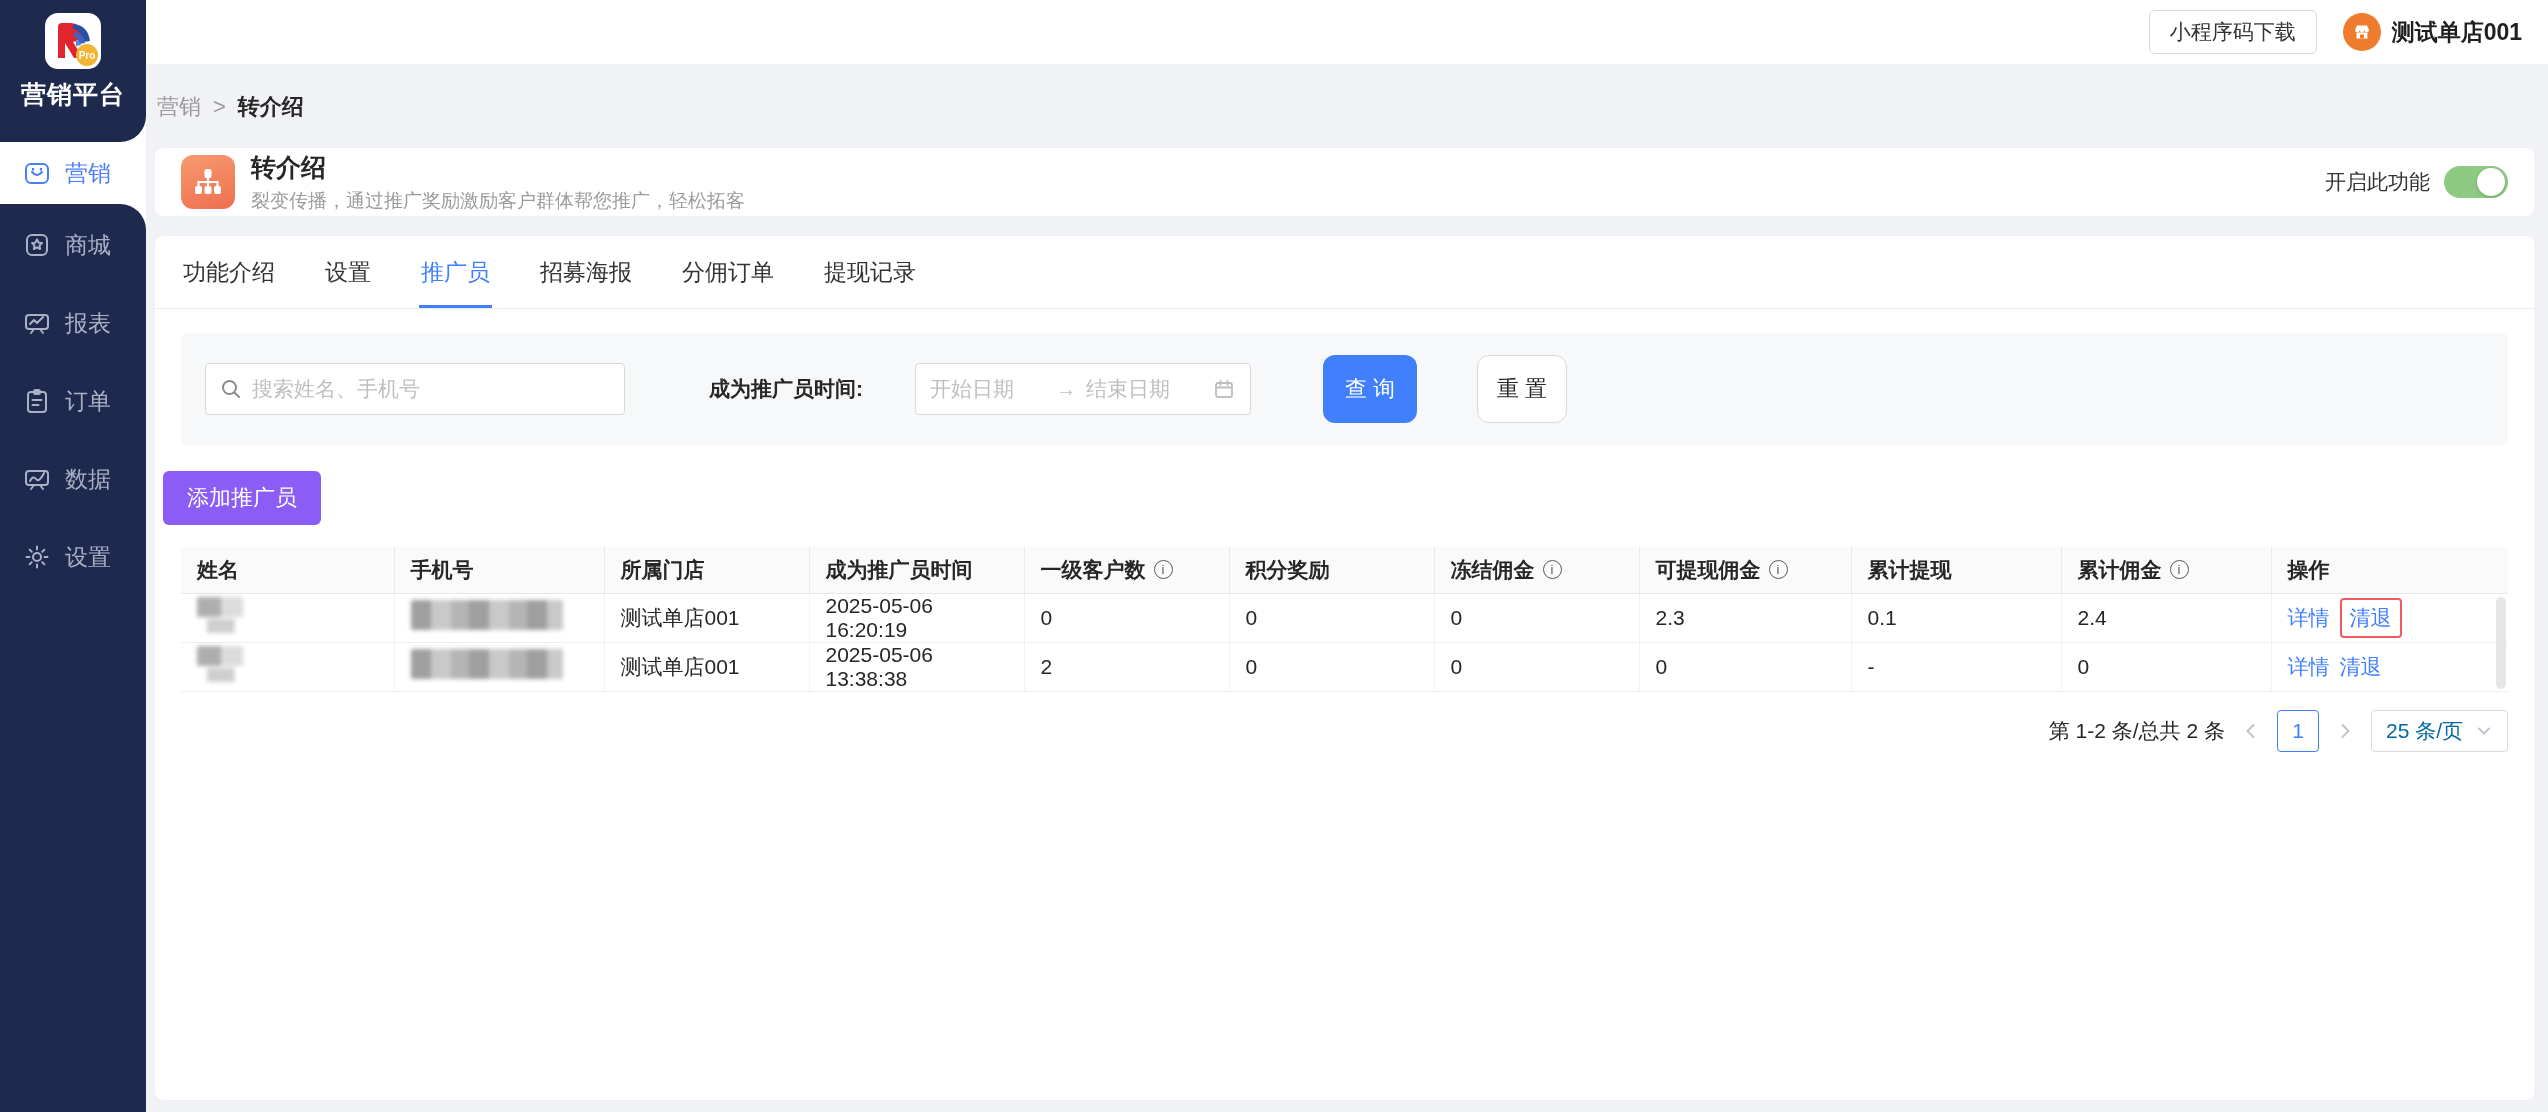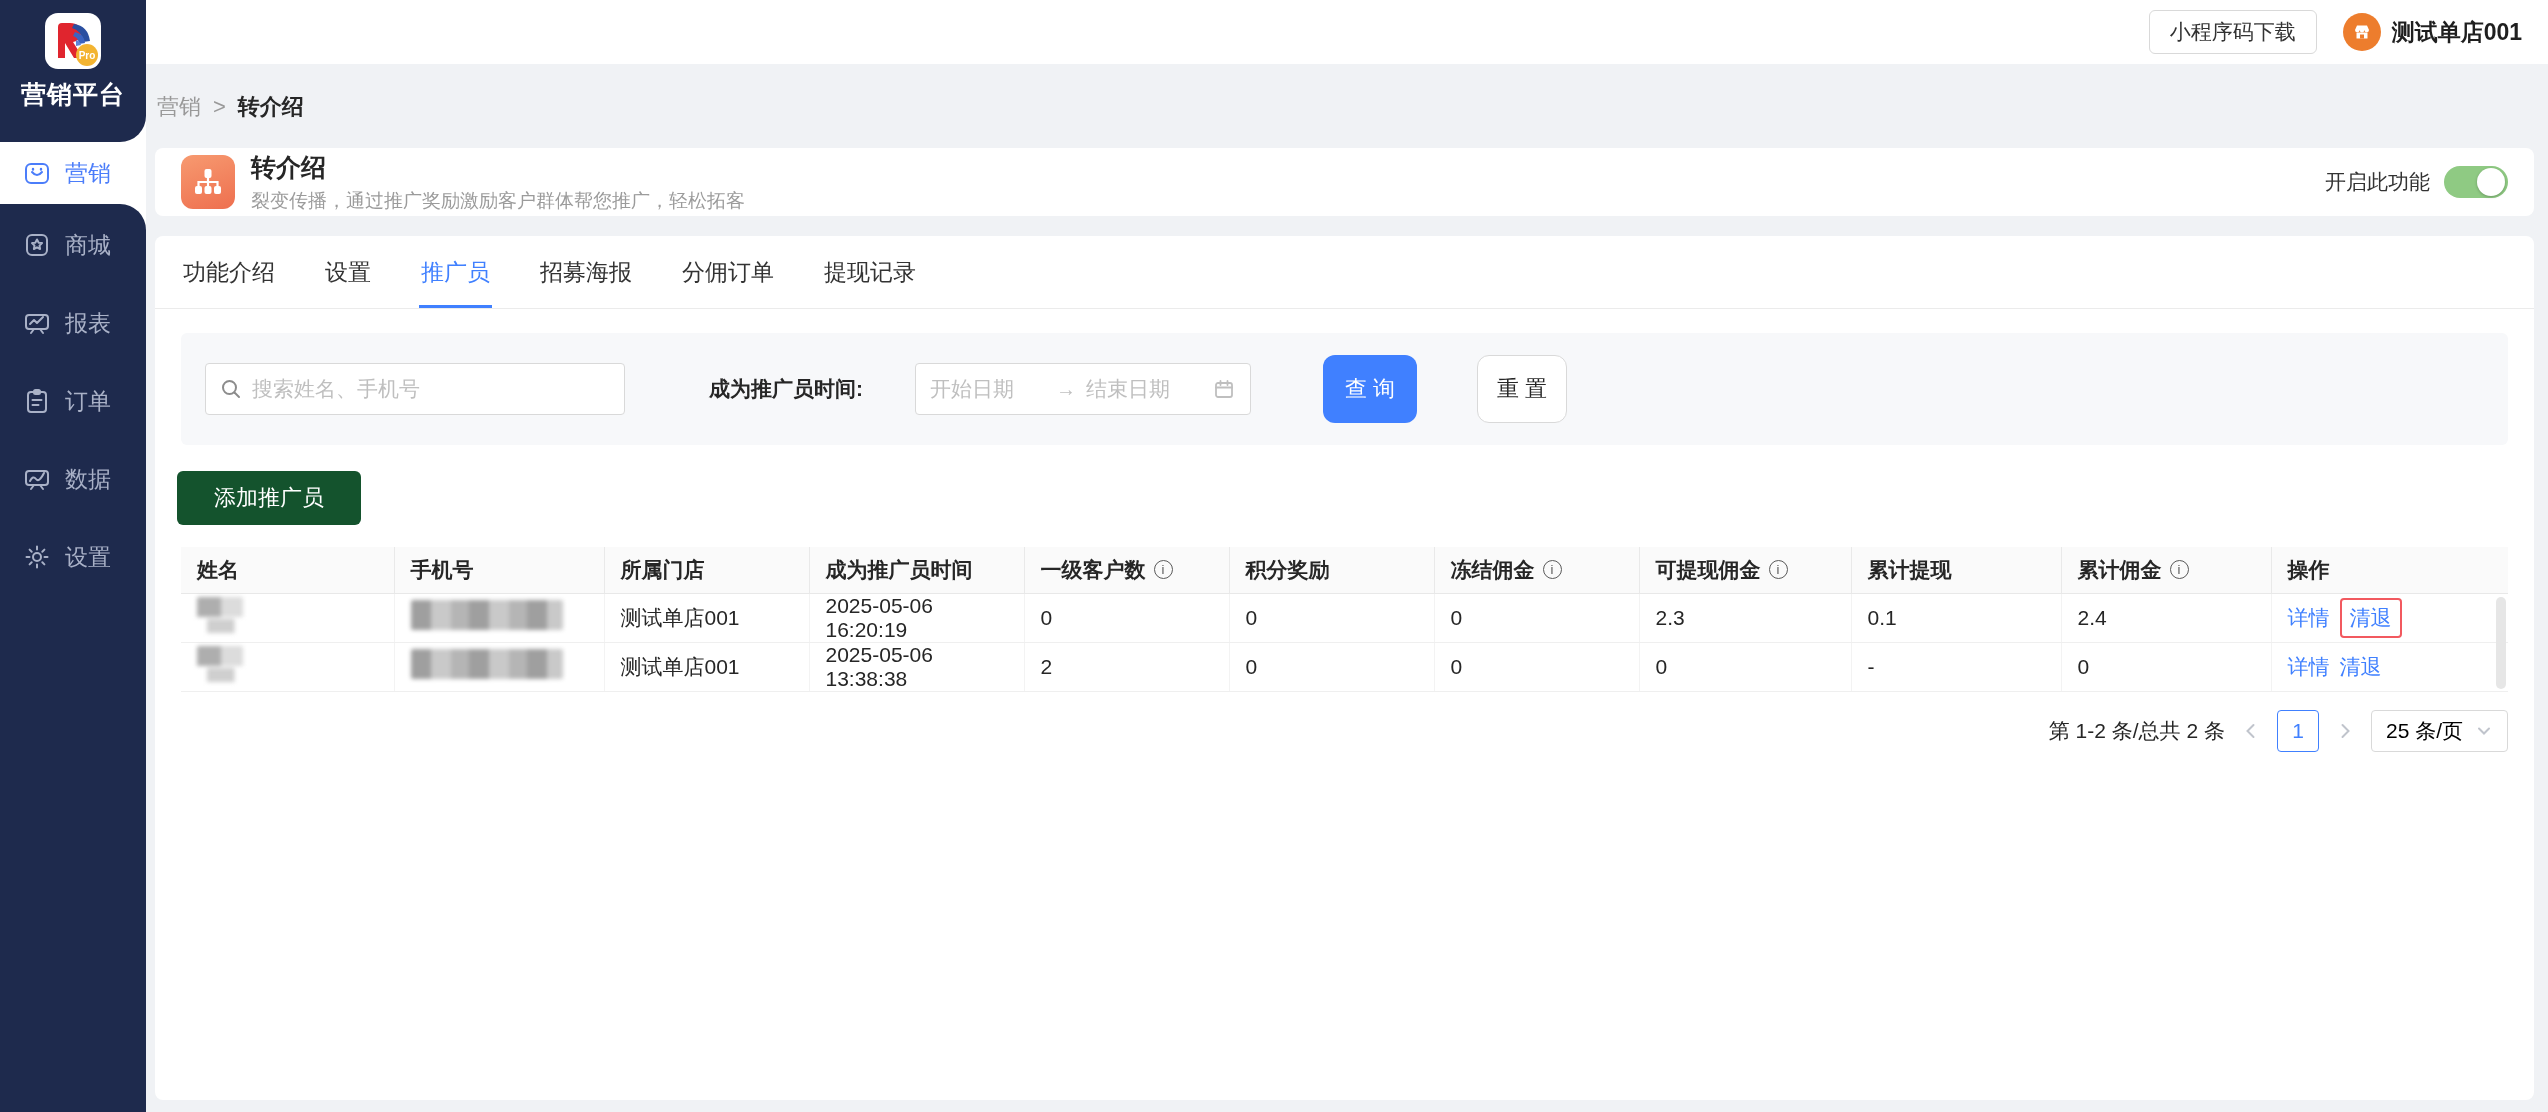--- a/index.html
+++ b/index.html
@@ -68,22 +68,22 @@
   .date-label { margin-left:44px; font-size:21px; font-weight:700; color:#262626; white-space:nowrap; }
   .date-range { margin-left:12px; width:336px; height:52px; background:#fff; border:1px solid #d9d9d9;
     border-radius:4px; display:flex; align-items:center; padding:0 14px; gap:10px; cursor:pointer; }
   .date-ph { font-size:21px; color:#bfbfbf; flex:1; }
   .date-arrow { color:#bfbfbf; font-size:20px; }
   .btn { height:68px; border-radius:12px; font-size:22px; display:flex; align-items:center;
     justify-content:center; cursor:pointer; }
   .btn-primary { background:#4080ff; color:#fff; width:94px; margin-left:32px; border:none; }
   .btn-plain { background:#fff; color:#262626; width:90px; margin-left:20px; border:1px solid #d9d9d9; }
 
-  .add-btn { margin:26px 22px 0; align-self:flex-start; height:54px; padding:0 37px; border:none;
-    border-radius:6px; background:#14532d; color:#fff; font-size:22px; display:inline-flex;
+  .add-btn { margin:26px 8px 0; align-self:flex-start; height:54px; padding:0 24px; border:none;
+    border-radius:6px; background:#8b5cf6; color:#fff; font-size:22px; display:inline-flex;
     align-items:center; cursor:pointer; font-family:inherit; }
 
   .table-wrap { margin:22px 26px 0; position:relative; }
   table { width:100%; border-collapse:collapse; table-layout:fixed; }
   col.c-name{width:213px} col.c-phone{width:210px} col.c-store{width:205px} col.c-time{width:215px}
   col.c-n1{width:205px} col.c-n2{width:205px} col.c-n3{width:205px} col.c-n4{width:212px}
   col.c-n5{width:210px} col.c-n6{width:210px} col.c-op{width:auto}
   th { background:#fafafa; height:46px; text-align:left; padding:0 16px; font-size:21px; font-weight:700;
     color:#262626; border-bottom:1px solid #e8e8e8; border-right:1px solid #e9e9e9; }
   th:last-child { border-right:none; }
@@ -105,21 +105,21 @@
     background:repeating-linear-gradient(90deg,#9f9f9f 0 20px,#c9c9c9 20px 40px,#b5b5b5 40px 58px); }
   .vscroll { position:absolute; right:2px; top:50px; width:10px; height:92px; border-radius:6px;
     background:#e6e6e6; cursor:pointer; }
 
   .pagination { margin:18px 26px 0; display:flex; justify-content:flex-end; align-items:center;
     gap:16px; font-size:21px; color:#262626; }
   .pg-arrow { color:#c0c4cc; display:flex; align-items:center; cursor:pointer; }
   .pg-page { width:42px; height:42px; border:1px solid #4080ff; border-radius:4px; color:#4080ff;
     display:flex; align-items:center; justify-content:center; background:#fff; cursor:pointer; }
   .pg-size { height:42px; border:1px solid #d9d9d9; border-radius:4px; background:#fff; padding:0 14px;
-    display:flex; align-items:center; gap:12px; cursor:pointer; color:#000000; }
+    display:flex; align-items:center; gap:12px; cursor:pointer; color:#0369a1; }
 </style>
 </head>
 <body>
 
 <div class="app">
 
   <aside class="sidebar">
     <div class="seg-top">
       <div class="logo-box">
         <svg width="58" height="58" viewBox="0 0 58 58">

